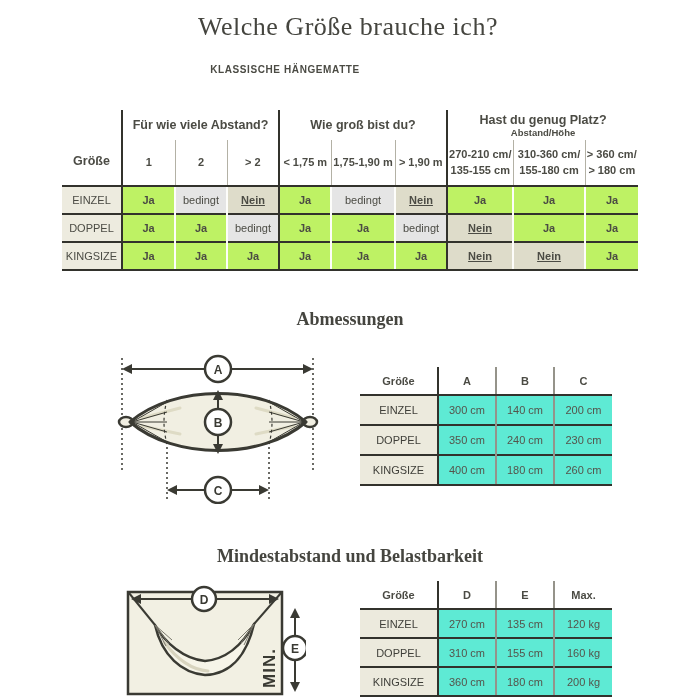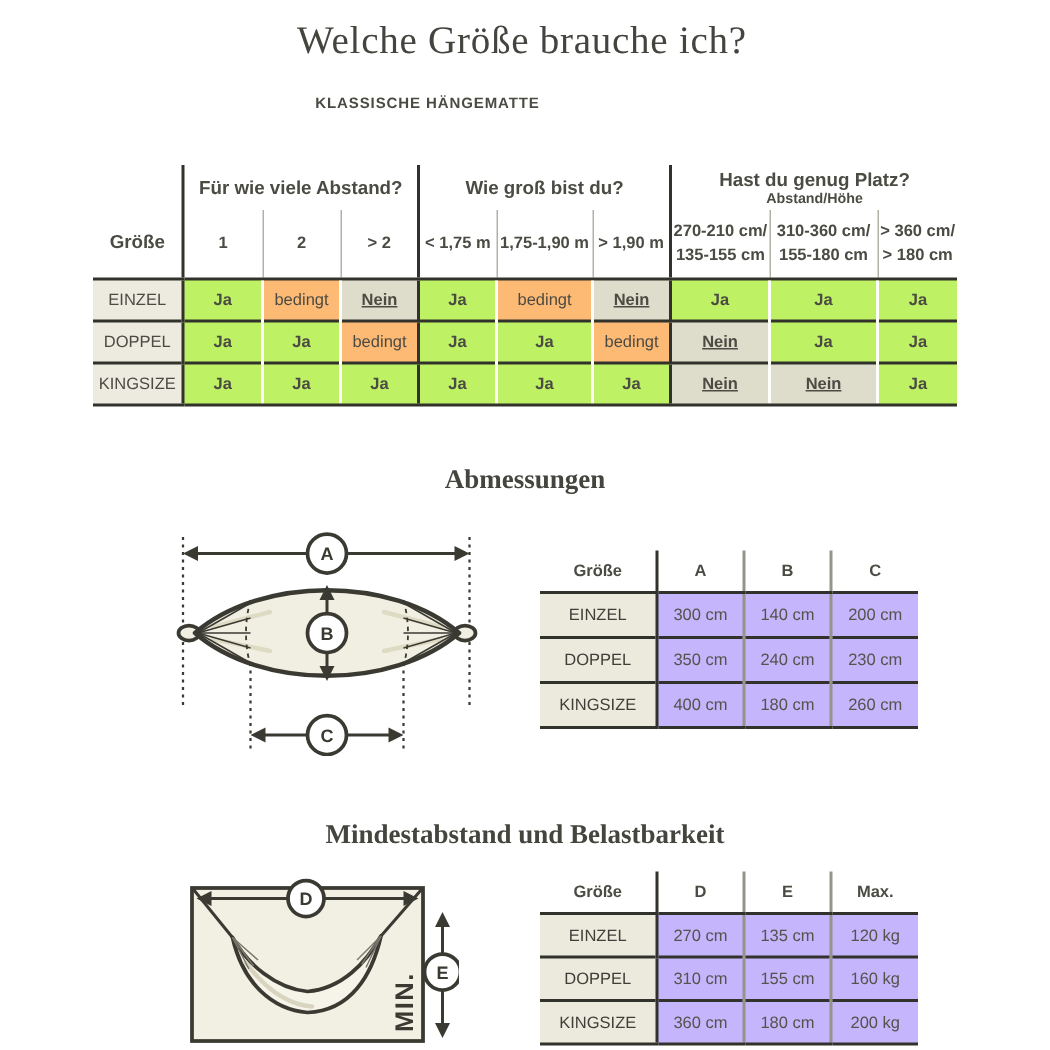--- a/index.html
+++ b/index.html
@@ -33,35 +33,35 @@
   .group-sub { display:block; font-size:9.5px; font-weight:bold; color:#4b4b44; }
   .gb { border-left:2px solid #32322c; }              
   .cs { border-left:1px solid #b3b1a5; }              
   #size-table tbody th, #size-table tbody td {
     height:28px; border-top:2px solid #32322c; }
   #size-table tbody tr:last-child th, #size-table tbody tr:last-child td {
     border-bottom:2px solid #32322c; }
   #size-table tbody td.cb { border-left:2px solid #fdfdfa; } 
   .row-label { background:#edebdf; font-weight:normal; color:#3f3f39; }
   .val-ja      { background:#bef264; color:#f4f6e6; font-weight:bold; }
-  .val-bedingt { background:#fdba74; color:#55534b; font-size:10.5px; }
+  .val-bedingt { background:#e5e5e5; color:#55534b; font-size:10.5px; }
   .val-nein    { background:#dedcca; color:#3f3f39; font-weight:bold; font-size:10.5px;text-decoration:underline; }
 
   
   .spec-table { width:252px; }
   .spec-table th, .spec-table td { text-align:center; vertical-align:middle;
     font-size:11px; padding:0; }
   .spec-table thead th { height:28px; font-weight:bold; color:#4b4b44;
     border-bottom:2px solid #32322c; }
   .spec-table tbody th, .spec-table tbody td { height:30px;
     border-top:2px solid #32322c; }
   .spec-table tbody tr:last-child th, .spec-table tbody tr:last-child td {
     border-bottom:2px solid #32322c; }
   .spec-table .row-label { background:#eceadd; }
-  .spec-table tbody td { background:#c4b5fd; color:#55534b; }
+  .spec-table tbody td { background:#5eead4; color:#55534b; }
   .sb { border-left:2px solid #32322c; }   
   .sg { border-left:2px solid #95938a; }   
   #dim-table-wrap  { left:360px; top:367px; }
   #load-table-wrap { left:360px; top:581px; }
   #load-table tbody th, #load-table tbody td { height:29px; }
 
   
   #dim-diagram  { left:114px; top:352px; }
   #load-diagram { left:124px; top:580px; }
   svg text.circ { font-family:"Liberation Sans", sans-serif; font-weight:bold;

